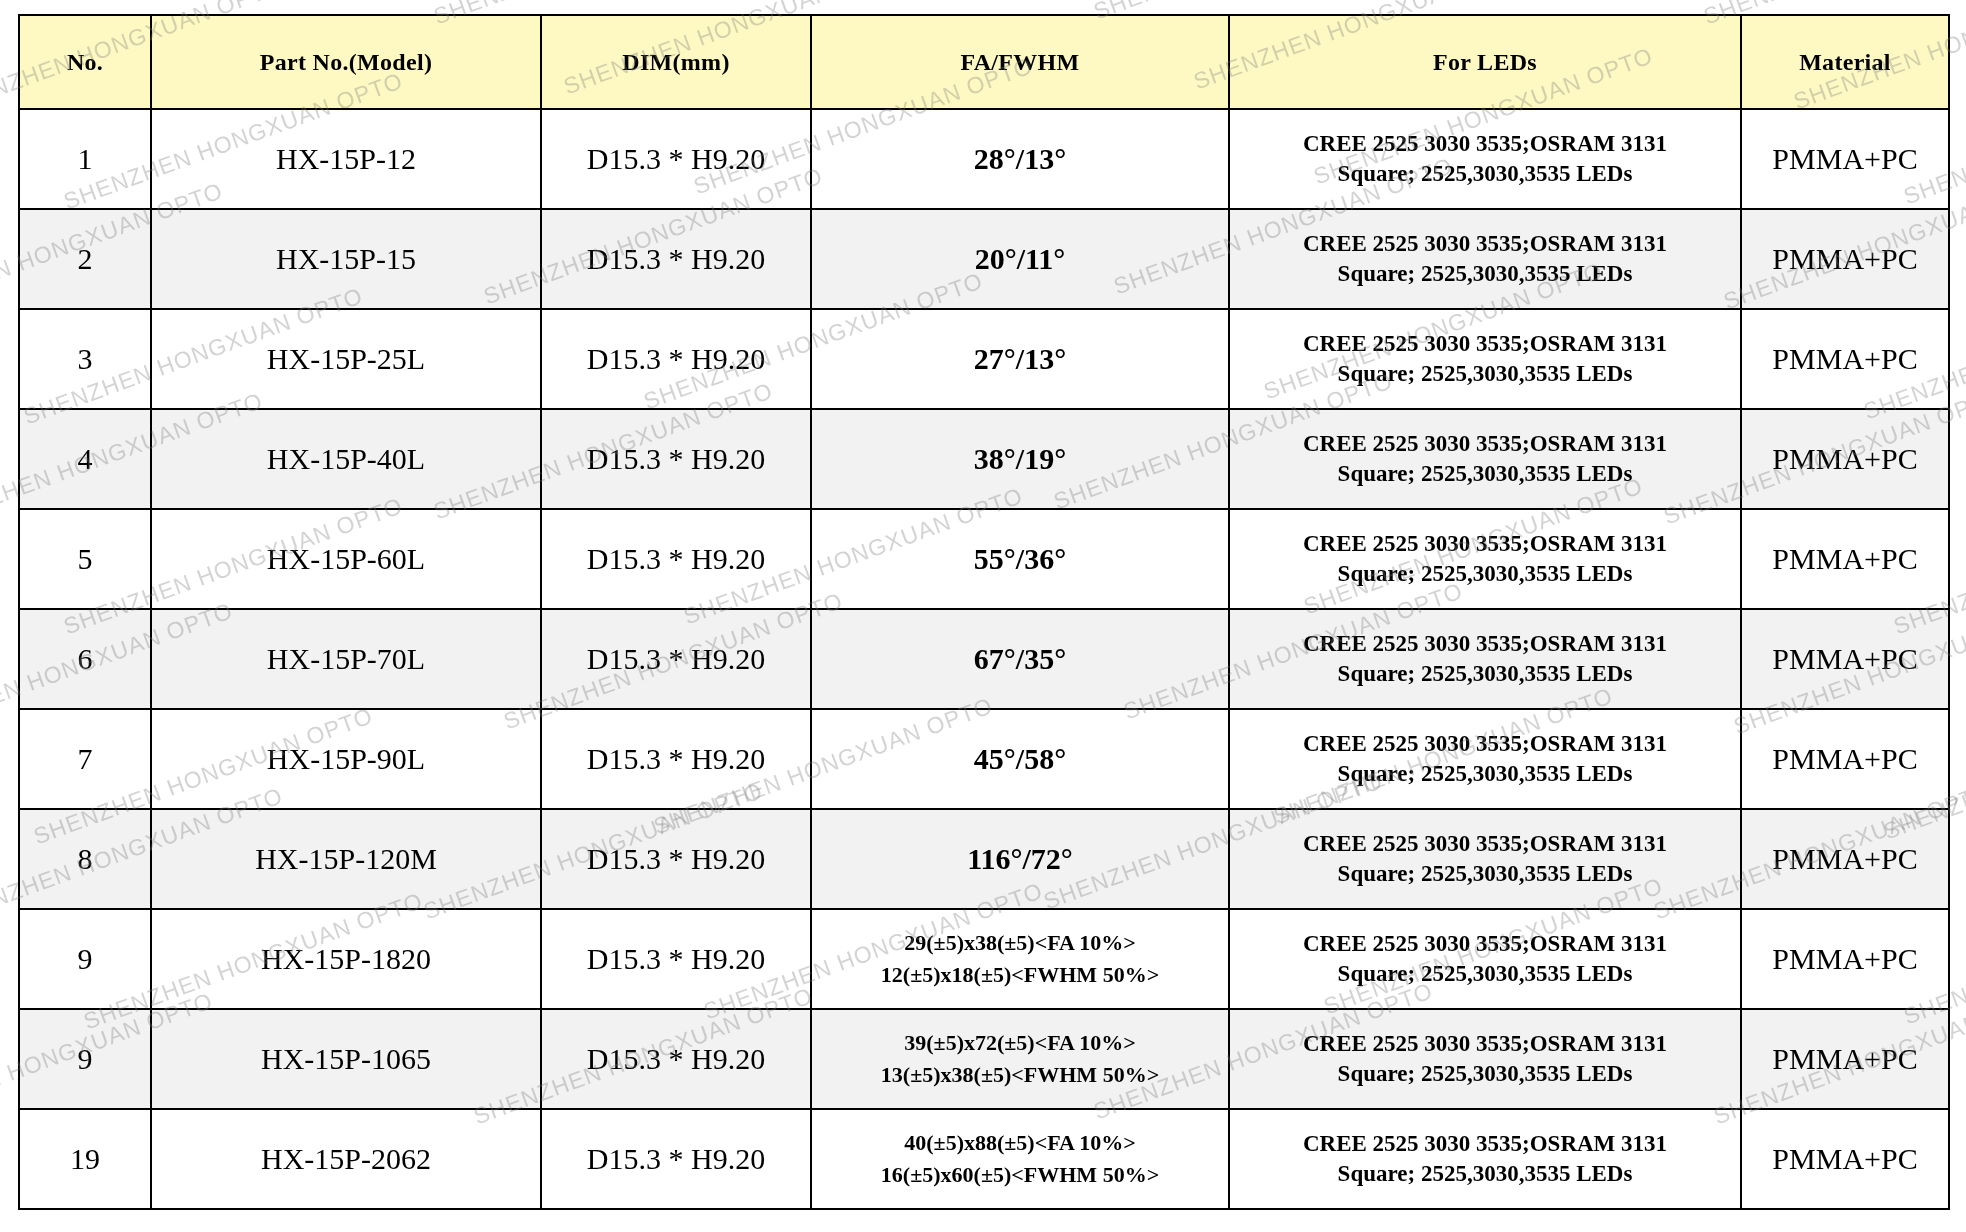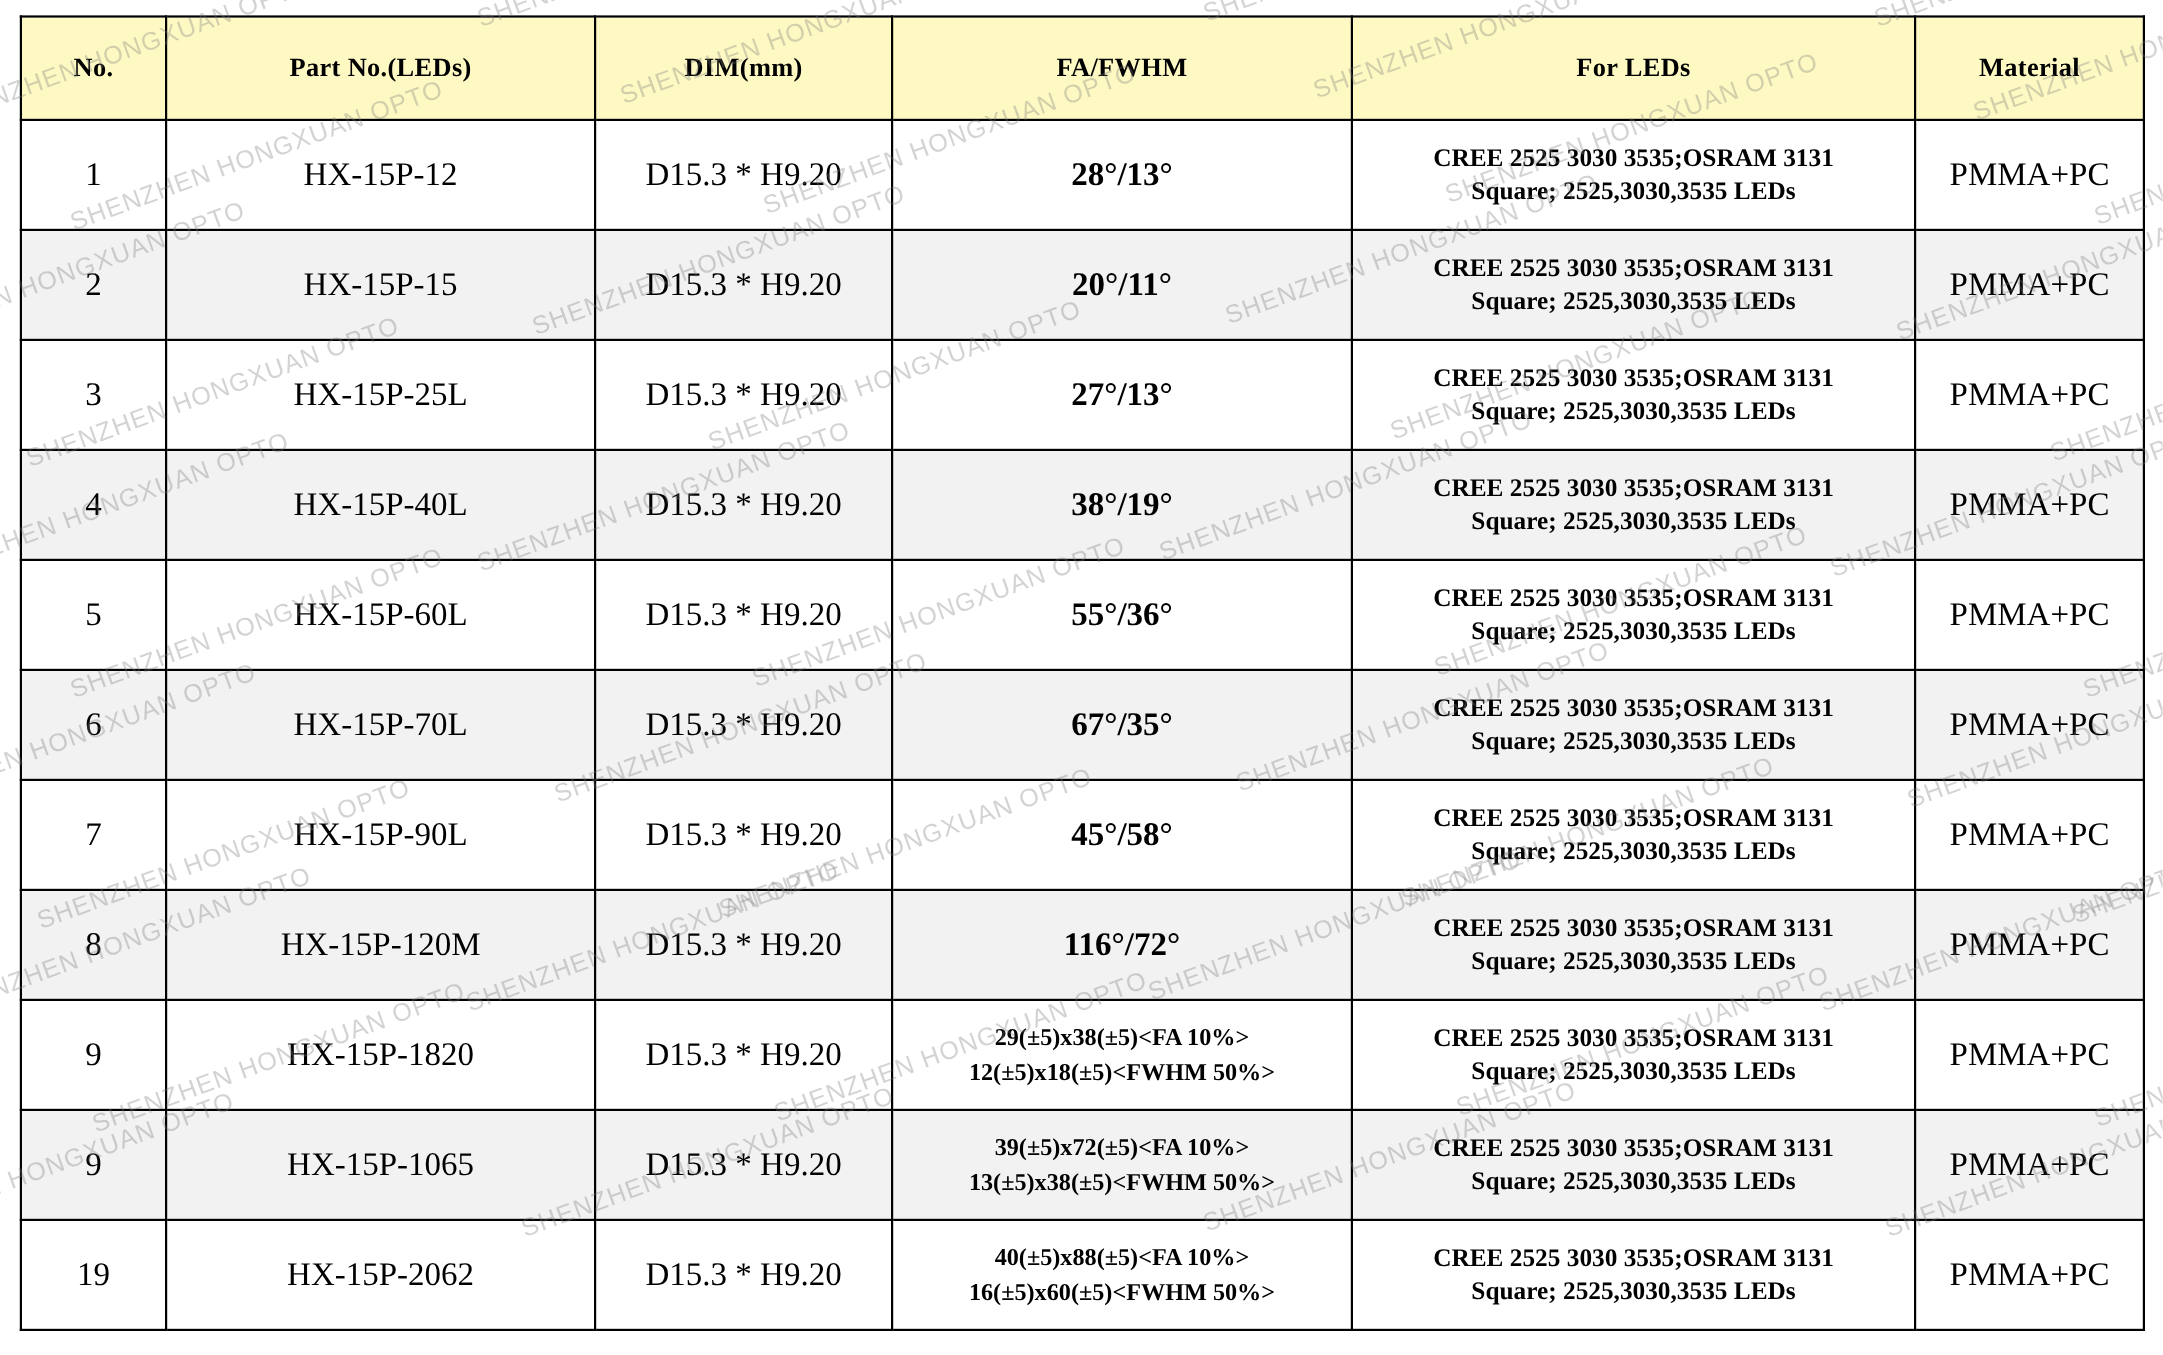--- a/index.html
+++ b/index.html
@@ -154,21 +154,21 @@
       <col class="w-no">
       <col class="w-part">
       <col class="w-dim">
       <col class="w-fa">
       <col class="w-leds">
       <col class="w-mat">
     </colgroup>
     <thead>
       <tr>
         <th>No.</th>
-        <th>Part No.(LEDs)</th>
+        <th>Part No.(Model)</th>
         <th>DIM(mm)</th>
         <th>FA/FWHM</th>
         <th>For LEDs</th>
         <th>Material</th>
       </tr>
     </thead>
     <tbody id="tbody">
         <tr class="plain">
           <td class="c-no">1</td>
           <td class="c-part">HX-15P-12</td>

